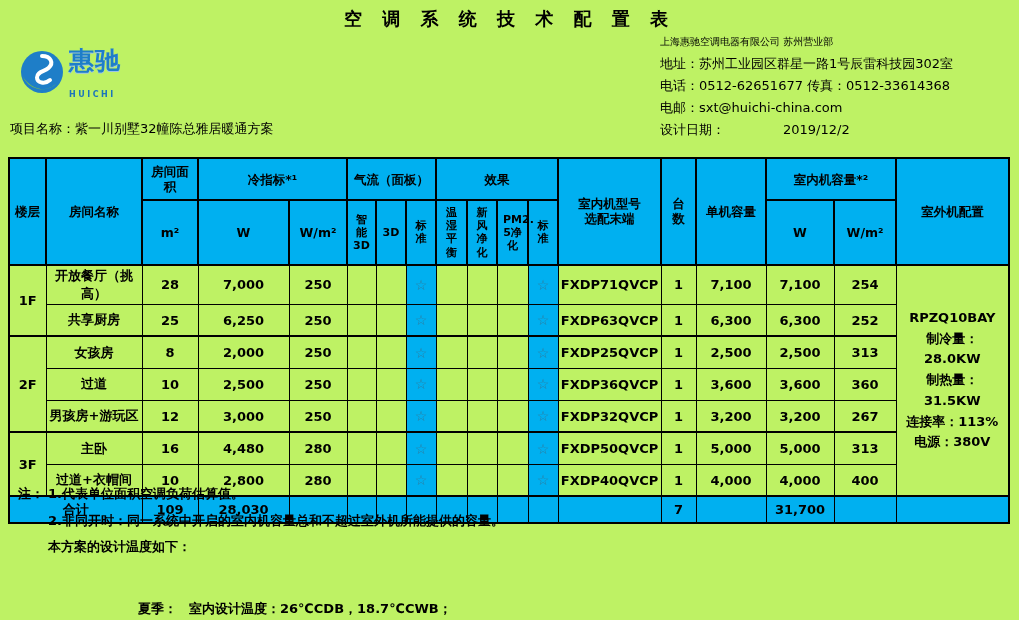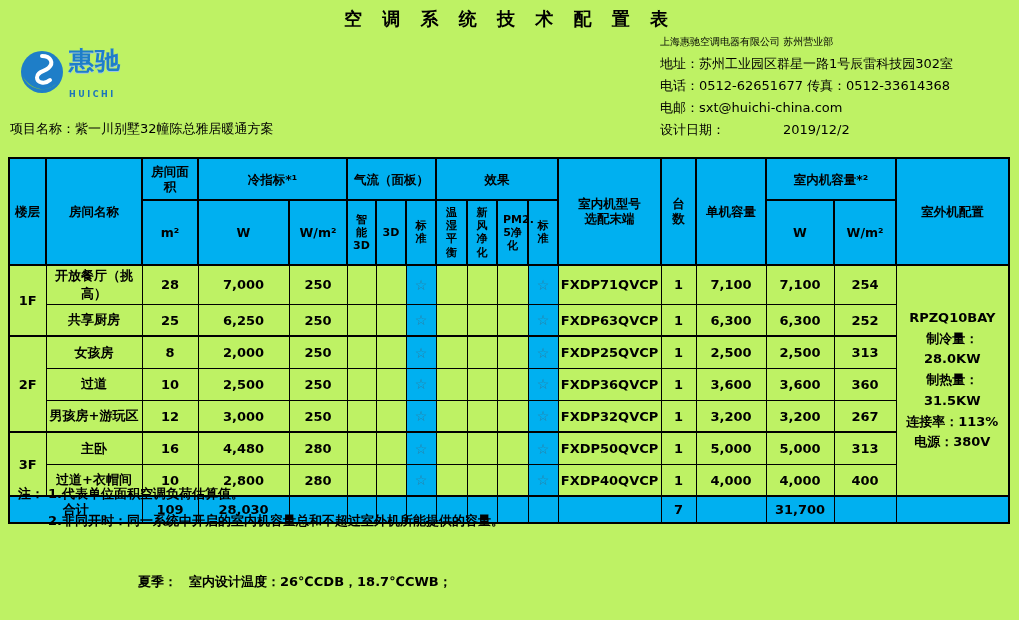--- a/index.html
+++ b/index.html
@@ -299,20 +299,21 @@
     </tr>
   </tbody>
     </table>
 
   <div class="notes">
     <div class="note-line">
       <span class="note-label">注：</span>
       <span>1.代表单位面积空调负荷估算值。</span>
     </div>
     <div class="indent1">2.非同开时：同一系统中开启的室内机容量总和不超过室外机所能提供的容量。</div>
+    <div class="indent1">本方案的设计温度如下：</div>
     <div class="indent2 note-line">
       <span class="season-label">夏季：</span>
       <span>室内设计温度：26℃CDB，18.7℃CWB；</span>
     </div>
     <div class="indent2 note-line">
       <span class="season-label">冬季：</span>
     </div>
   </div>
 
 </div>

